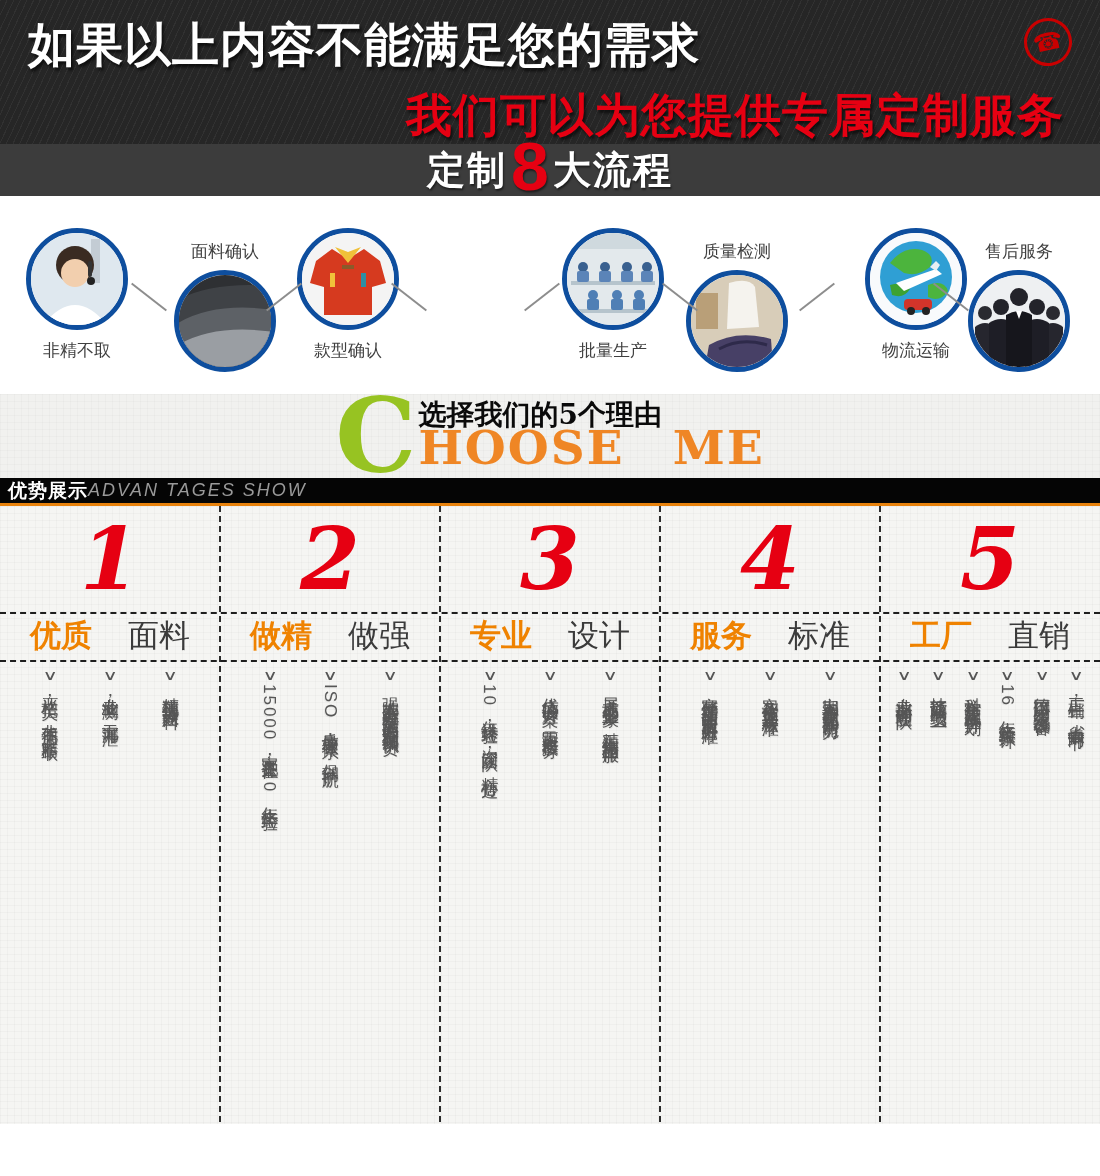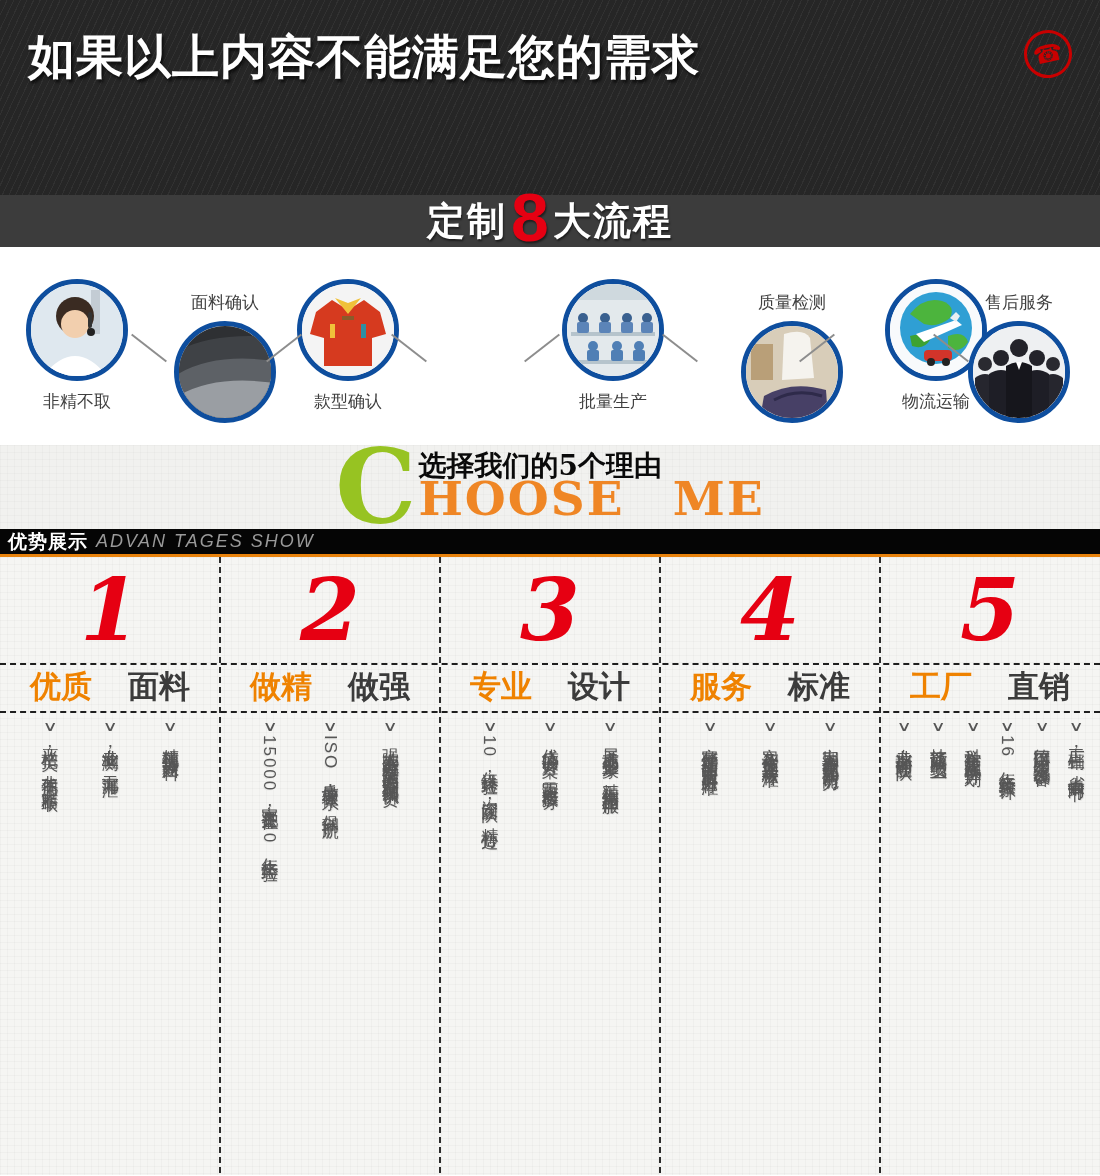--- a/index.html
+++ b/index.html
@@ -1,22 +1,22 @@
 <!DOCTYPE html>
 <html><head>
 <meta charset="utf-8">
 <style>
   html,body{margin:0;padding:0;background:#fff;}
   .page{width:1100px;height:1176px;position:relative;overflow:hidden;
         font-family:"Liberation Sans","DejaVu Sans",sans-serif;background:#fff;}
 
   
-  .band1{height:195px;background-color:#262626;
+  .band1{height:144px;background-color:#262626;
     background-image:repeating-linear-gradient(115deg,rgba(255,255,255,0.05) 0 1px,transparent 1px 6px);
-    box-sizing:border-box;padding-top:26px;}
+    box-sizing:border-box;padding-top:14px;}
   .headline-row{display:flex;align-items:flex-start;padding:0 28px;}
   .headline{color:#fff;font-size:47px;font-weight:bold;letter-spacing:1px;
     text-shadow:2px 3px 3px rgba(0,0,0,0.65);white-space:nowrap;}
   .phone{margin-left:auto;display:flex;align-items:center;gap:6px;margin-top:4px;}
   .phone-icon{width:42px;height:42px;border:3px solid #c90000;border-radius:50%;
     display:flex;align-items:center;justify-content:center;color:#c90000;font-size:24px;
     transform:rotate(-12deg);flex:0 0 auto;}
   .phone-number{font-family:"DejaVu Serif","Liberation Serif",serif;font-weight:bold;
     font-size:38px;color:#c90000;letter-spacing:-1px;white-space:nowrap;}
   .subheadline{text-align:right;padding-right:36px;color:#e60012;font-size:46px;
@@ -55,59 +55,60 @@
   .choose-c{font-family:"DejaVu Serif","Liberation Serif",serif;font-weight:bold;
     font-size:102px;line-height:0.8;color:#97c322;margin-top:2px;}
   .choose-right{display:flex;flex-direction:column;margin-left:2px;}
   .choose-cn{font-family:"DejaVu Serif","Liberation Serif",serif;font-weight:bold;
     font-size:28px;color:#0a0a0a;line-height:1.05;margin-top:6px;letter-spacing:0px;white-space:nowrap;}
   .choose-en{font-family:"DejaVu Serif","Liberation Serif",serif;font-weight:bold;
     font-size:47px;color:#ef8625;line-height:0.82;letter-spacing:2px;word-spacing:30px;white-space:nowrap;}
 
   
   .advbar{height:25px;background:#050505;border-bottom:3px solid #e8820c;
-    display:flex;align-items:center;padding-left:8px;gap:8px;}
+    display:flex;align-items:center;padding-left:8px;}
   .advbar-cn{color:#fff;font-weight:bold;font-size:19px;letter-spacing:1px;}
   .advbar-en{color:#9a9a9a;font-size:18px;letter-spacing:2px;font-style:italic;}
 
   
   .reasons{position:relative;height:618px;background-color:#f5f5f3;
     background-image:linear-gradient(rgba(0,0,0,0.025) 1px,transparent 1px),
       linear-gradient(90deg,rgba(0,0,0,0.025) 1px,transparent 1px);
     background-size:7px 7px;}
   .vsep{position:absolute;top:0;height:616px;border-left:2px dashed #2b2b2b;width:0;}
   .hdash{position:absolute;left:0;right:0;border-top:2px dashed #1e1e1e;height:0;}
   .reason-grid{display:grid;grid-template-columns:repeat(5,220px);position:relative;}
   .reason{box-sizing:border-box;}
   .rnum{height:106px;display:flex;align-items:center;justify-content:center;
     font-family:"DejaVu Serif","Liberation Serif",serif;font-style:italic;font-weight:bold;
     font-size:86px;color:#e60012;line-height:1;}
   .rtitle{height:48px;display:flex;align-items:center;justify-content:center;
     font-size:31px;white-space:nowrap;gap:36px;}
   .rtitle .hl{color:#ef8200;font-weight:bold;}
-  .rtitle .rest{color:#3b3b3b;font-weight:bold;}
+  .rtitle .rest{color:#3b3b3b;font-weight:normal;}
   .points{display:flex;justify-content:space-evenly;align-items:flex-start;padding-top:8px;}
   .vpoint{display:flex;flex-direction:column;align-items:center;}
   .tick{font-size:14px;color:#555;transform:scaleX(1.5);line-height:1;margin-bottom:2px;}
   .vtext{writing-mode:vertical-rl;text-orientation:mixed;font-size:17px;
     letter-spacing:2px;color:#565656;line-height:1.25;
     text-shadow:1px 1px 0 rgba(0,0,0,0.06);}
 </style>
 </head>
 <body>
 
 <div class="page">
 
   <div class="band1">
     <div class="headline-row">
       <div class="headline">如果以上内容不能满足您的需求</div>
       <div class="phone">
         <span class="phone-icon">☎</span>
       </div>
     </div>
+    <div class="subheadline">我们可以为您提供专属定制服务</div>
   </div>
 
   <div class="band2">
     <span class="pt-part">定制</span>
     <span class="pt-number">8</span>
     <span class="pt-part">大流程</span>
   </div>
 
   <div class="process">
 
@@ -178,34 +179,34 @@
               <circle cx="72" cy="62" r="5"></circle>
             <rect x="20" y="66" width="12" height="11" rx="2"></rect>
               <rect x="44" y="66" width="12" height="11" rx="2"></rect>
             <rect x="66" y="66" width="12" height="11" rx="2"></rect>
           </g>
         </svg>
       </div>
       <div class="step-label">批量生产</div>
     </div>
 
-    <div class="step down" style="left:732px">
+    <div class="step down" style="left:677px">
       <div class="step-label">质量检测</div>
       <div class="photo-ring">
         <svg width="92" height="92" viewBox="0 0 92 92">
           <rect width="92" height="92" fill="#d8cdb9"></rect>
           <rect x="5" y="18" width="22" height="36" fill="#b99f78"></rect>
           <path d="M38 8 Q58 2 64 12 L68 52 L36 54 Z" fill="#f5f3ee"></path>
           <path d="M18 70 Q46 54 80 64 L82 92 L14 92 Z" fill="#474066"></path>
           <path d="M28 74 Q50 62 76 70" stroke="#2e2a4a" stroke-width="3" fill="none"></path>
         </svg>
       </div>
     </div>
 
-    <div class="step up" style="left:876px">
+    <div class="step up" style="left:856px">
       <div class="photo-ring">
         <svg width="92" height="92" viewBox="0 0 92 92">
           <rect width="92" height="92" fill="#f8fafc"></rect>
           <circle cx="46" cy="44" r="36" fill="#2f9fd4"></circle>
           <path d="M20 30 Q34 12 52 17 Q66 22 60 34 Q48 44 34 40 Z" fill="#4cb43d"></path>
           <path d="M58 52 Q74 46 78 58 Q70 70 58 64 Z" fill="#4cb43d"></path>
           <path d="M20 52 Q34 48 40 56 Q34 66 22 62 Z" fill="#3da232"></path>
           <path d="M26 50 L66 36 L72 41 L34 58 Z" fill="#ffffff"></path>
           <path d="M60 34 L66 28 L70 32 L66 38 Z" fill="#e8eef2"></path>
           <rect x="34" y="66" width="28" height="11" rx="4" fill="#d2342a"></rect>

